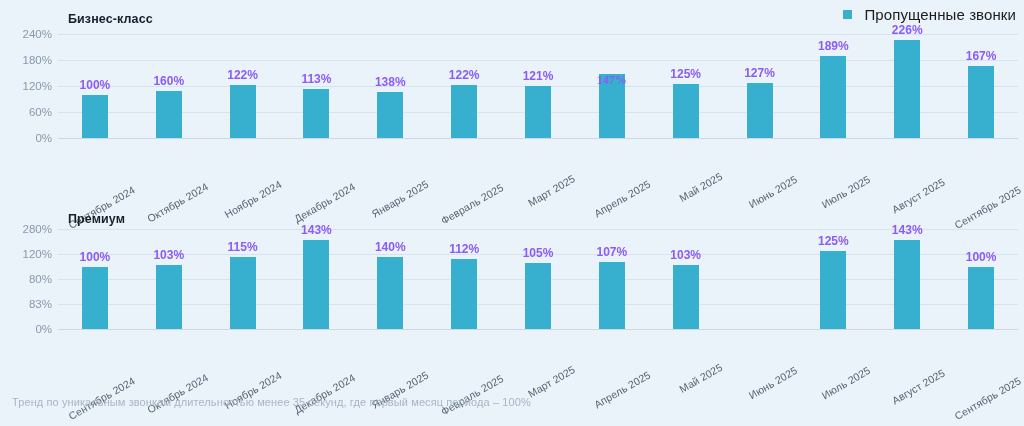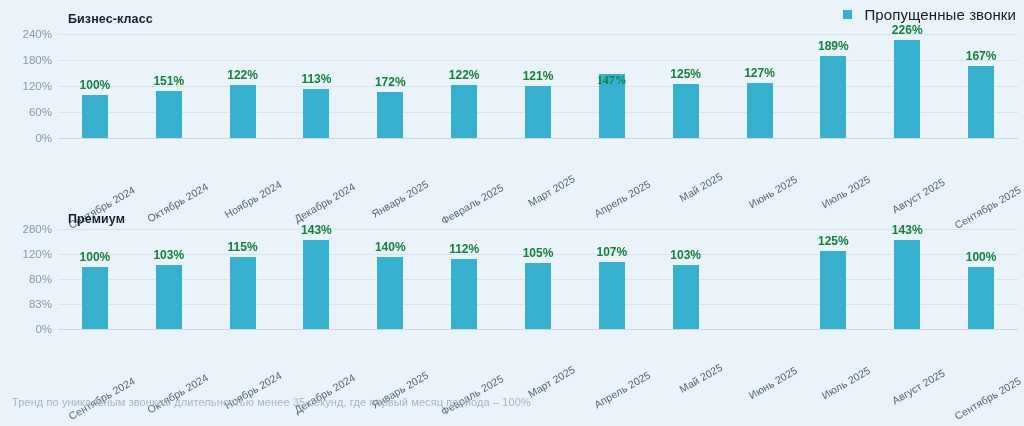--- a/index.html
+++ b/index.html
@@ -122,21 +122,21 @@
     transform: translateX(-50%);
     width: 26px;
     background: #37afce;
   }
   .bar-value {
     position: absolute;
     left: 50%;
     transform: translateX(-50%);
     font-size: 12px;
     font-weight: bold;
-    color: #15803d;
+    color: #8b5cf6;
     white-space: nowrap;
   }
 
   
   .xlabels {
     position: absolute;
     left: 58px;
     right: 6px;
   }
   #panel-business .xlabels { top: 132px; height: 60px; }
@@ -189,33 +189,33 @@
           <div class="gridline" style="top: 26px;"></div>
           <div class="gridline" style="top: 0px;"></div>
         </div>
       <div class="bars">
           <div class="bar-slot" style="left: 0px; width: 73.8462px;">
             <div class="bar" style="height: 43.3333px;"></div>
             <div class="bar-value" style="bottom: 46.3333px;">100%</div>
           </div>
           <div class="bar-slot" style="left: 73.8462px; width: 73.8462px;">
             <div class="bar" style="height: 46.8px;"></div>
-            <div class="bar-value" style="bottom: 49.8px;">151%</div>
+            <div class="bar-value" style="bottom: 49.8px;">160%</div>
           </div>
           <div class="bar-slot" style="left: 147.692px; width: 73.8462px;">
             <div class="bar" style="height: 52.8667px;"></div>
             <div class="bar-value" style="bottom: 55.8667px;">122%</div>
           </div>
           <div class="bar-slot" style="left: 221.538px; width: 73.8462px;">
             <div class="bar" style="height: 48.9667px;"></div>
             <div class="bar-value" style="bottom: 51.9667px;">113%</div>
           </div>
           <div class="bar-slot" style="left: 295.385px; width: 73.8462px;">
             <div class="bar" style="height: 45.9333px;"></div>
-            <div class="bar-value" style="bottom: 48.9333px;">172%</div>
+            <div class="bar-value" style="bottom: 48.9333px;">138%</div>
           </div>
           <div class="bar-slot" style="left: 369.231px; width: 73.8462px;">
             <div class="bar" style="height: 52.8667px;"></div>
             <div class="bar-value" style="bottom: 55.8667px;">122%</div>
           </div>
           <div class="bar-slot" style="left: 443.077px; width: 73.8462px;">
             <div class="bar" style="height: 52.4333px;"></div>
             <div class="bar-value" style="bottom: 55.4333px;">121%</div>
           </div>
           <div class="bar-slot" style="left: 516.923px; width: 73.8462px;">

